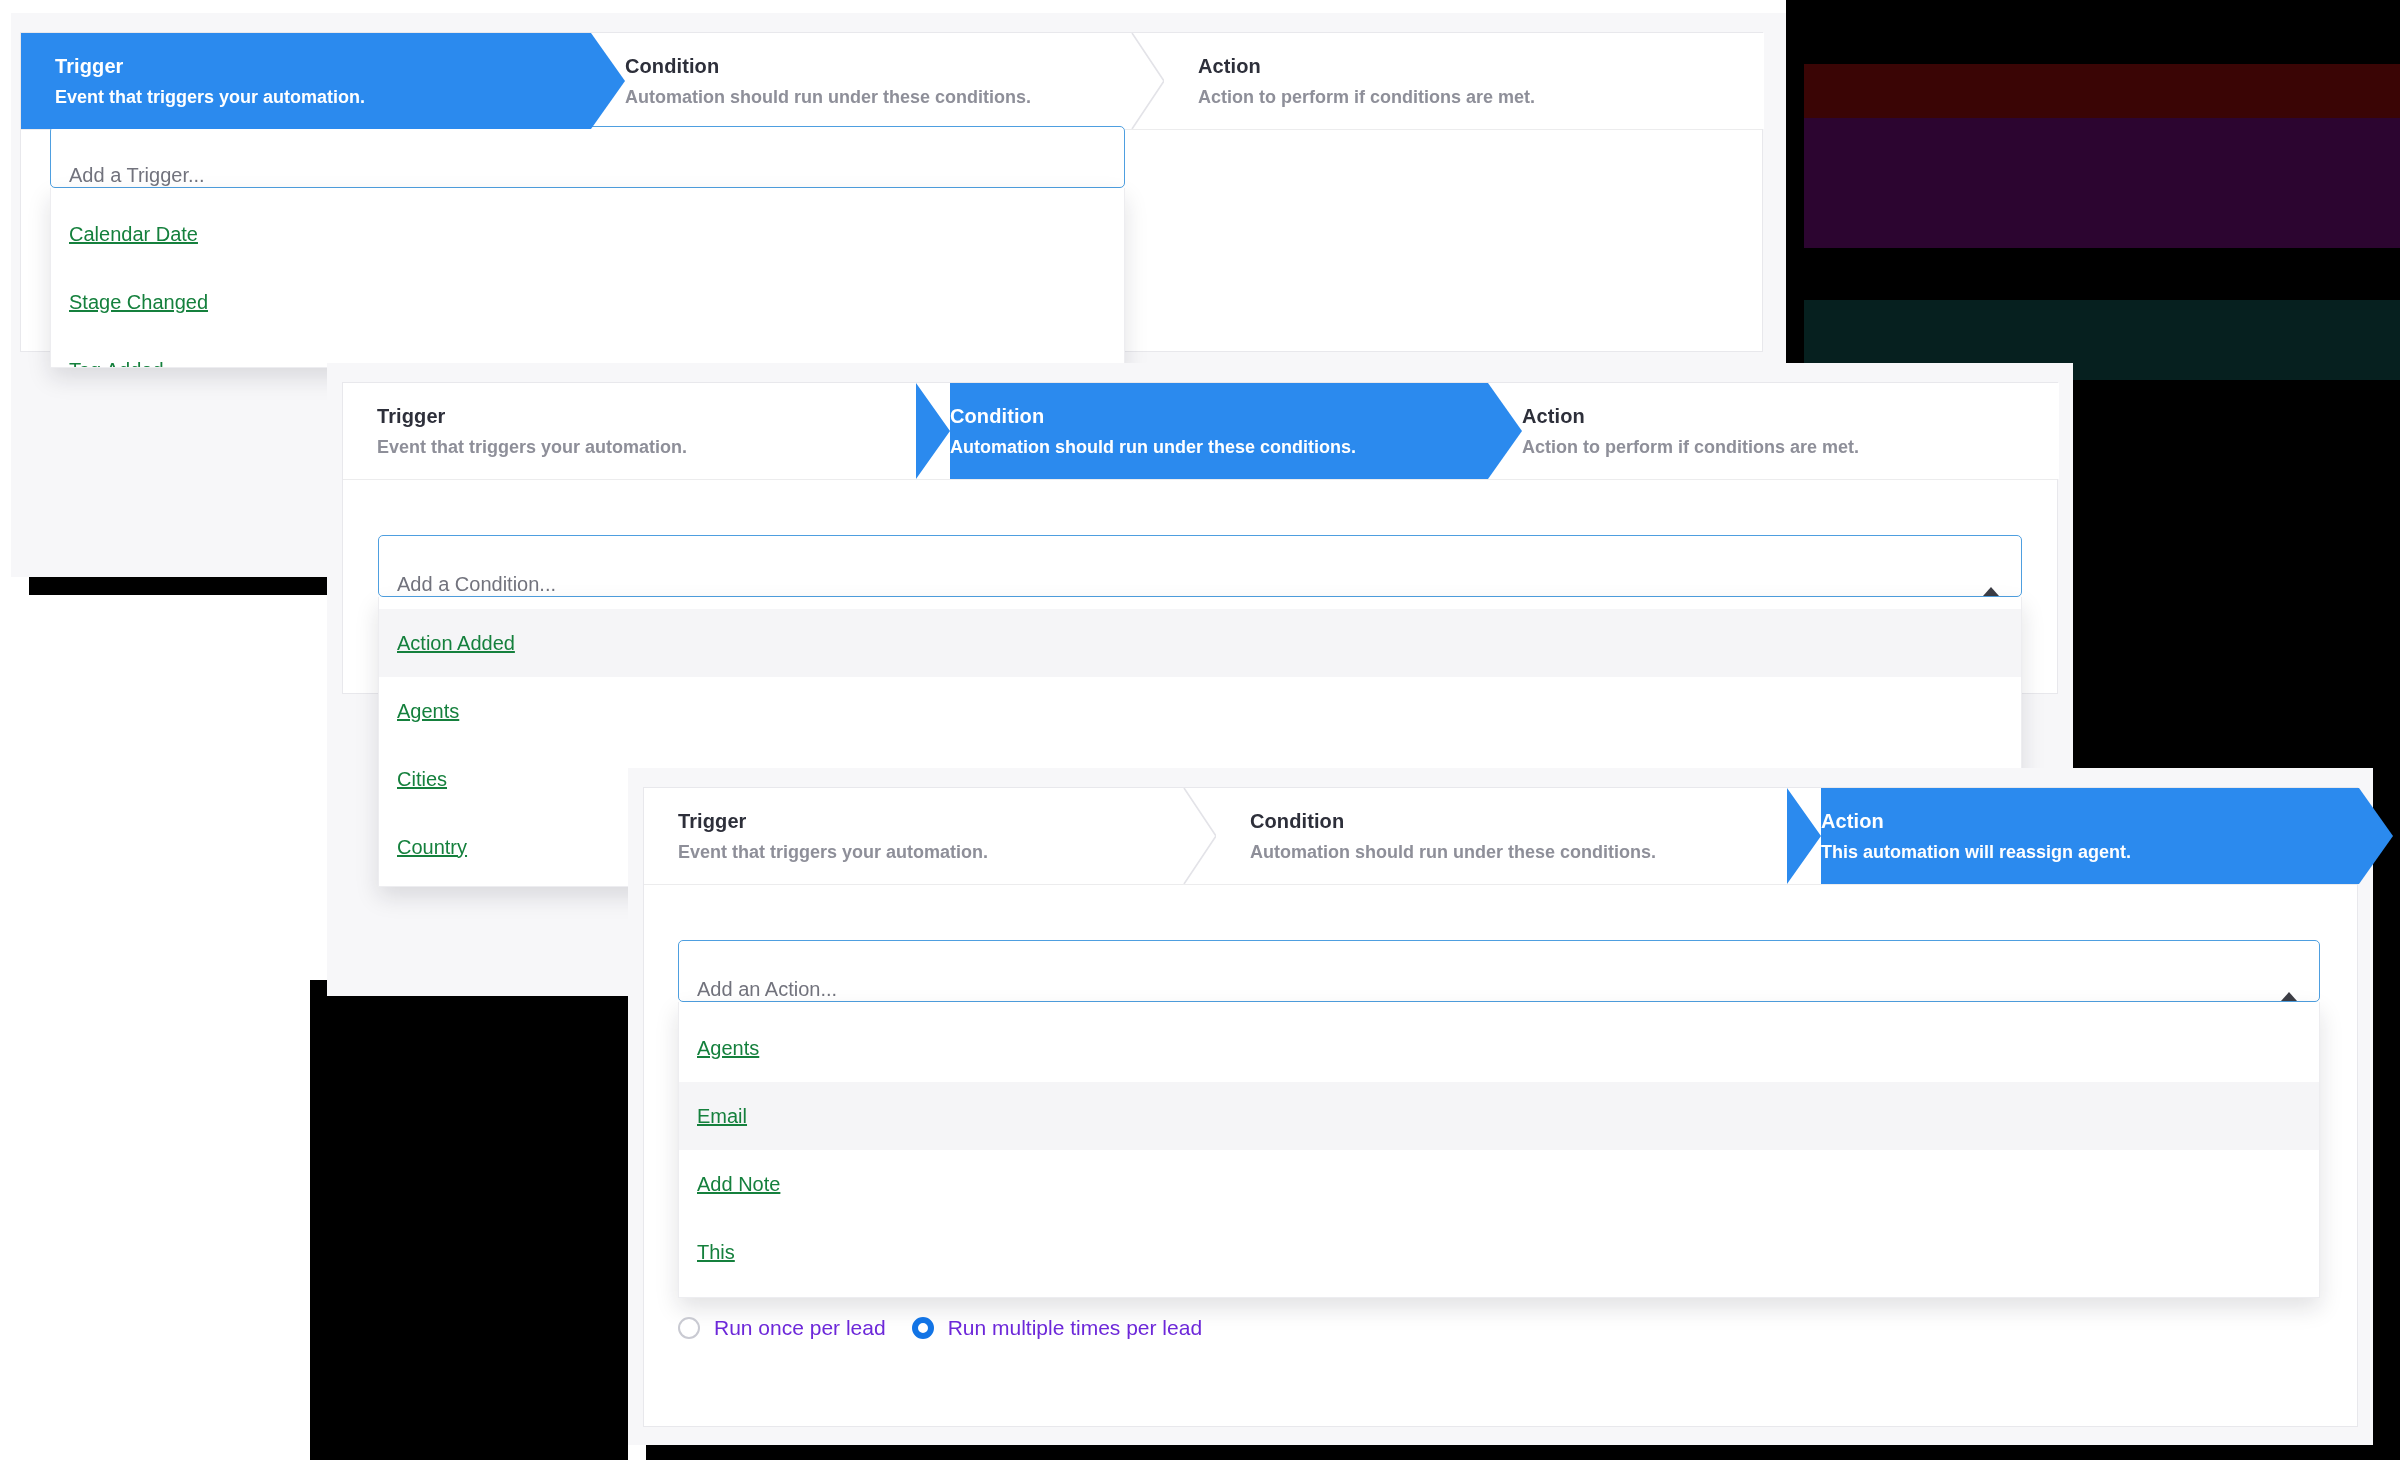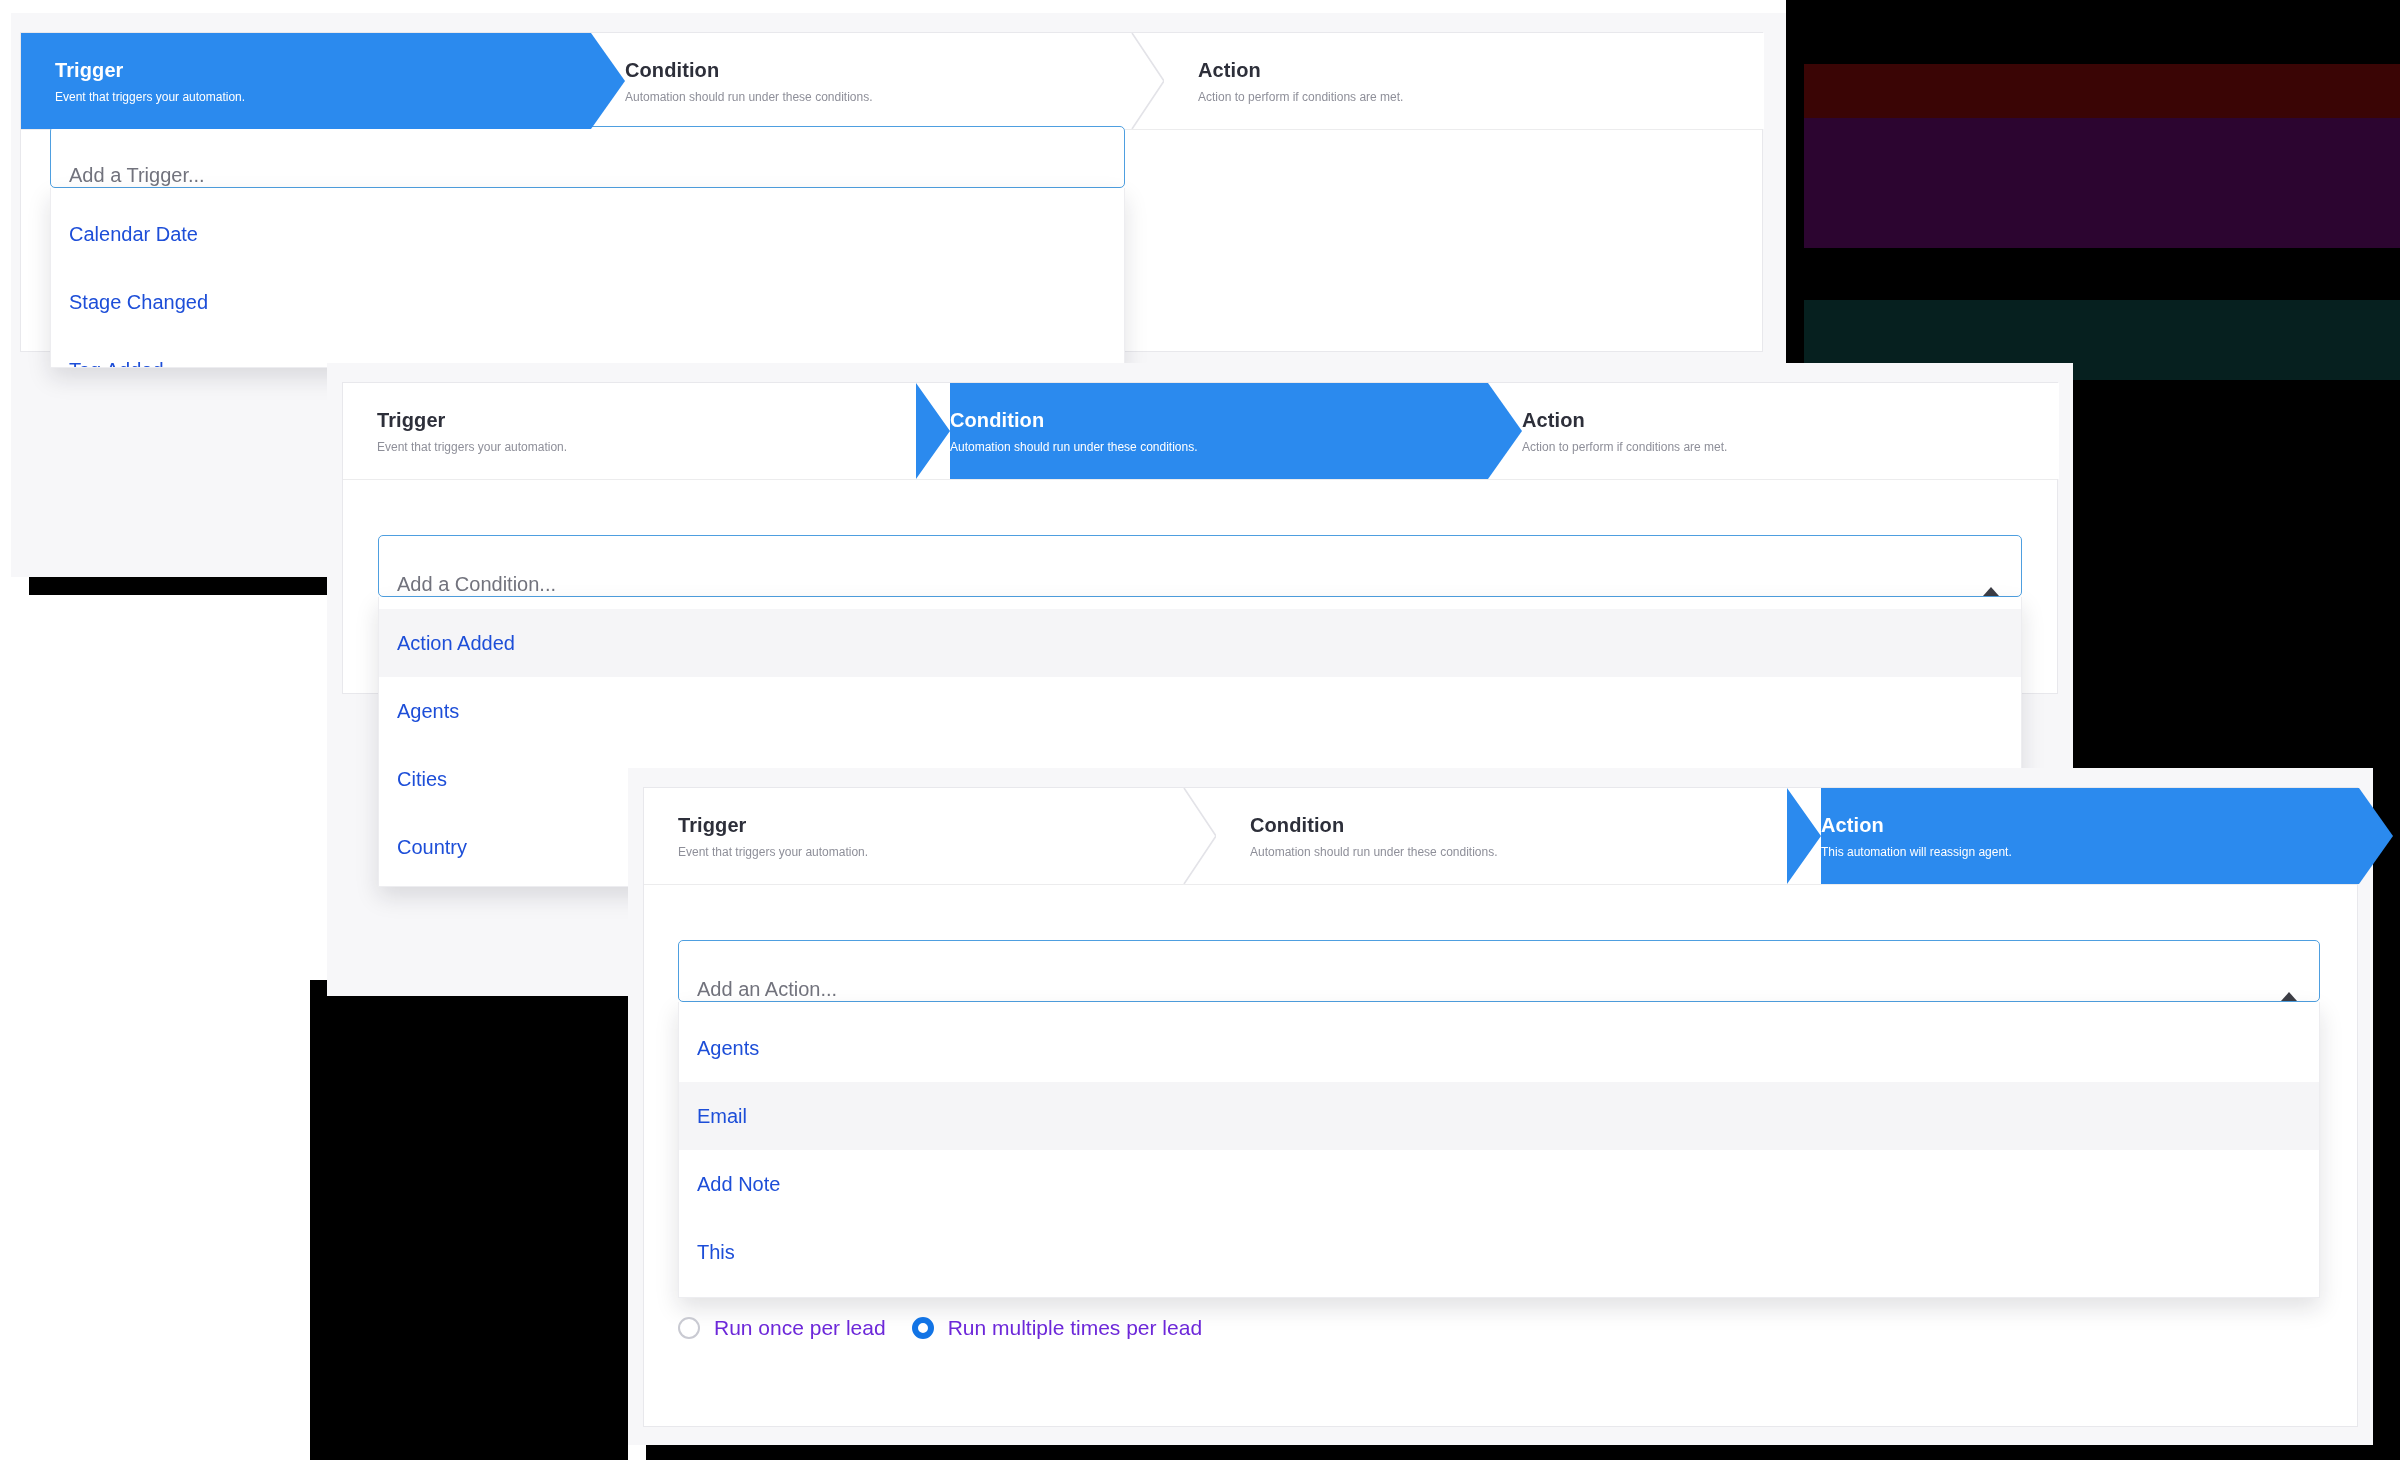--- a/index.html
+++ b/index.html
@@ -60,24 +60,24 @@
   }
   .step .step-title {
     font-size: 20px;
     font-weight: bold;
     color: #2d2f3a;
     letter-spacing: .1px;
     line-height: 1.25;
     margin-bottom: 7px;
   }
   .step .step-sub {
-    font-size: 12px;
+    font-size: 18px;
     color: #8e8f99;
     line-height: 1.25;
-    font-weight: normal;
+    font-weight: bold;
   }
   
   .step .divider {
     position: absolute;
     right: -1px;
     top: 0;
     bottom: 0;
     width: 34px;
     pointer-events: none;
   }
@@ -142,26 +142,27 @@
     background: #ffffff;
     border: 1px solid #ededf0;
     border-top: none;
     box-shadow: 0 10px 22px rgba(20,20,35,.13);
     z-index: 6;
     box-sizing: border-box;
     padding: 12px 0 14px 0;
   }
   .dd-item {
     font-size: 20px;
-    color: #1d4ed8;
+    color: #15803d;
     padding: 0 18px;
     height: 68px;
     display: flex;
     align-items: center;
     box-sizing: border-box;
+    text-decoration: underline;
   }
   .dd-item.hl { background: #f5f5f7; }
 
   
   .radio-row {
     display: flex;
     align-items: center;
     gap: 0px;
     padding: 30px 38px 0 38px;
   }

